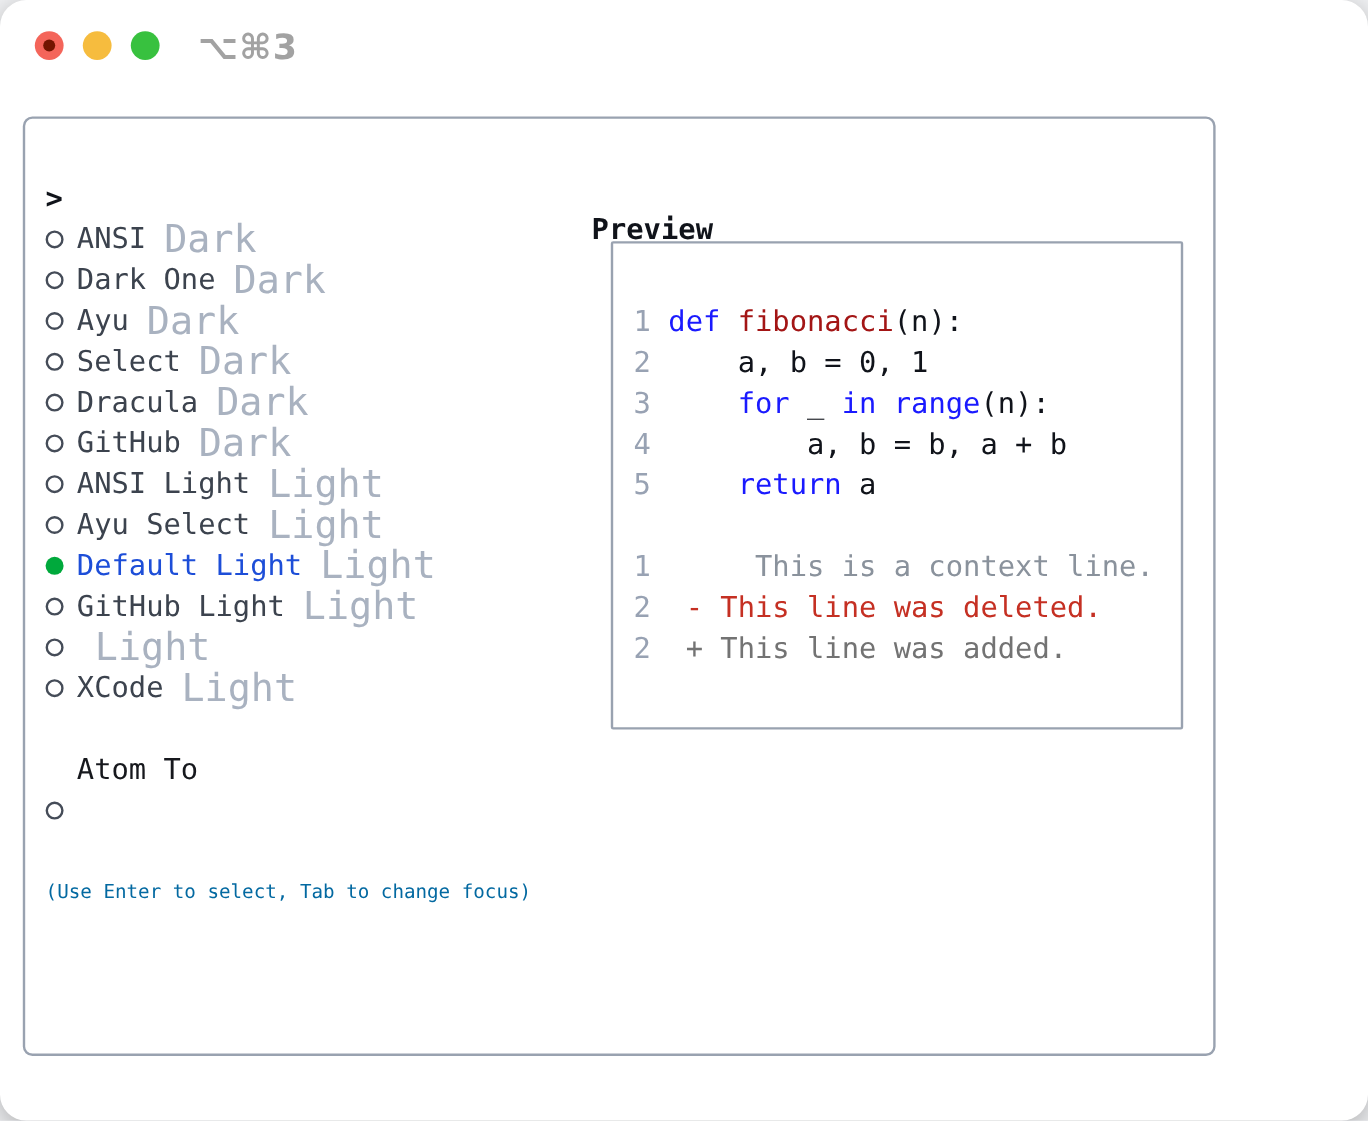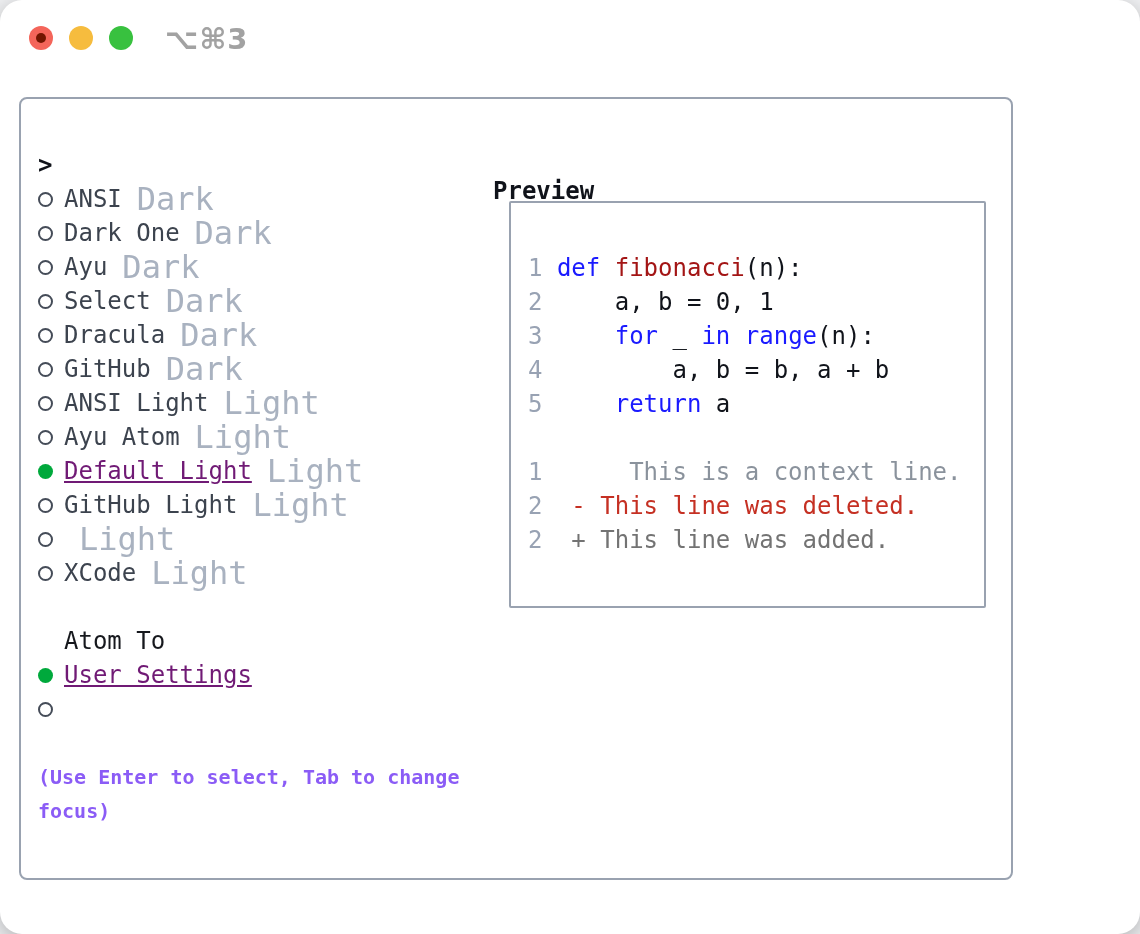--- a/index.html
+++ b/index.html
@@ -25,24 +25,24 @@
   
   .left-col { position:absolute; left:17px; top:49px; width:460px; }
   .row { height:34px; display:flex; align-items:center; }
   .icon-cell { width:26px; flex:0 0 26px; display:flex; align-items:center; }
   .radio { width:15px; height:15px; border-radius:50%; border:2px solid #454c58; }
   .radio.sel { border:none; background:#00a93c; }
   .cursor { font-size:24px; font-weight:bold; color:#10131a; }
   .hdr { font-size:24px; font-weight:bold; color:#10131a; white-space:pre; }
   .subhdr { font-size:24px; color:#16181d; white-space:pre; }
   .t-name { font-size:24px; color:#3c434e; white-space:pre; }
-  .t-name.sel { color:#701a75;text-decoration:underline; }
+  .t-name.sel { color:#1d4ed8; }
   .t-variant { font-size:32px; color:#a9b2c0; margin-left:15px; white-space:pre; }
   .blank { height:34px; }
-  .hint { margin-top:0; width:440px; font-size:20px; line-height:34px; color:#8b5cf6; white-space:normal;font-weight:bold; }
+  .hint { margin-top:0; width:440px; font-size:16px; line-height:34px; color:#0369a1; white-space:normal; }
   
   .preview-title { position:absolute; left:472px; top:41px; height:34px; display:flex; align-items:flex-end;margin-top:31px; }
   .preview-box { position:absolute; left:488px; top:102px; width:477px; height:407px;
     border:2px solid #99a2b0; border-radius:2px; background:#fff; padding:48px 0 0 17px; overflow:hidden; }
   .pline { height:34px; display:flex; align-items:center; white-space:pre; font-size:24px; }
   .ln { color:#98a2b3; white-space:pre; }
   .tok-fg { color:#10131a; } .tok-kw { color:#1a1aff; } .tok-fn { color:#a31515; }
   .tok-ctx { color:#8a929c; } .tok-del { color:#c53023; } .tok-add { color:#737373; }
 </style>
 </head>
@@ -115,21 +115,21 @@
               <span class="icon-cell">
                 <span class="radio"></span>
               </span>
               <span class="t-name">ANSI Light</span>
               <span class="t-variant">Light</span>
             </div>
             <div class="row">
               <span class="icon-cell">
                 <span class="radio"></span>
               </span>
-              <span class="t-name">Ayu Atom</span>
+              <span class="t-name">Ayu Select</span>
               <span class="t-variant">Light</span>
             </div>
             <div class="row">
               <span class="icon-cell">
                 <span class="radio sel"></span>
               </span>
               <span class="t-name sel">Default Light</span>
               <span class="t-variant">Light</span>
             </div>
             <div class="row">
@@ -155,26 +155,20 @@
           </div>
 
         <div class="blank"></div>
         <div class="row">
           <span class="icon-cell"></span>
           <span class="subhdr">Atom To</span>
         </div>
         <div id="apply-list">
             <div class="row">
               <span class="icon-cell">
-                <span class="radio sel"></span>
-              </span>
-              <span class="t-name sel">User Settings</span>
-            </div>
-            <div class="row">
-              <span class="icon-cell">
                 <span class="radio"></span>
               </span>
             </div>
           </div>
 
         <div class="blank"></div>
         <div class="hint">(Use Enter to select, Tab to change focus)</div>
       </div>
 
       <div class="preview-title">

